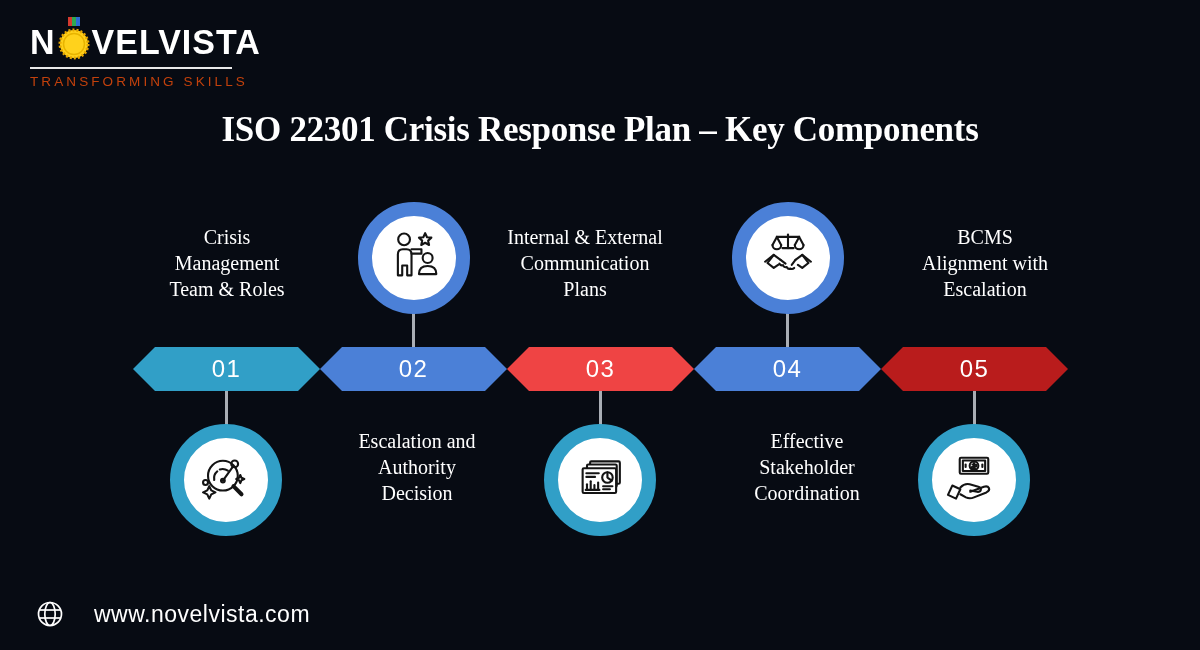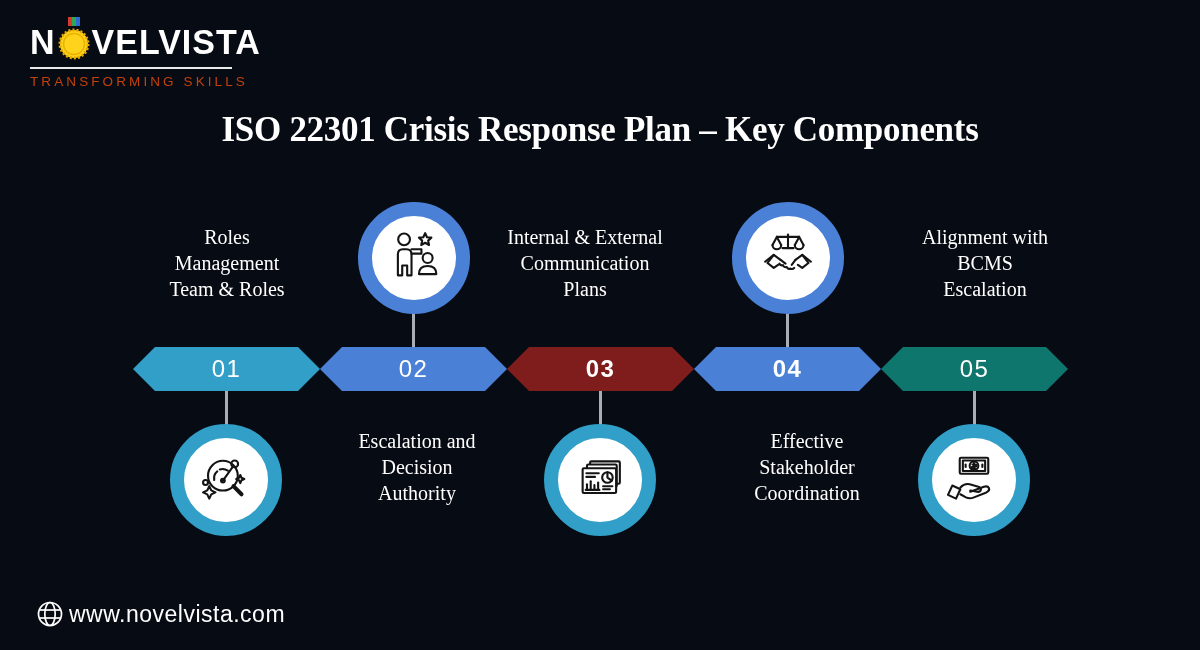--- a/index.html
+++ b/index.html
@@ -39,21 +39,21 @@
   .circle.top{top:202px}.circle.bottom{top:424px}
   .c1{left:170px}.c2{left:358px}.c3{left:544px}.c4{left:732px}.c5{left:918px}
 
   .label{position:absolute;width:230px;text-align:center;color:#FFFFFF;
          font-family:"Liberation Serif",serif;font-size:20px;line-height:26px;z-index:2;}
   .label span{display:block;}
   .label-top{top:224px}.label-bottom{top:428px}
   .l1{left:112px}.l2{left:302px}.l3{left:470px}.l4{left:692px}.l5{left:870px}
 
   
-  .footer{position:absolute;left:36px;top:600px;display:flex;align-items:center;gap:5px;}
+  .footer{position:absolute;left:36px;top:600px;display:flex;align-items:center;gap:30px;}
   .website{color:#FFFFFF;font-size:23px;letter-spacing:0.5px;}
 
   .icon-art{stroke:#141414;fill:none;stroke-width:3.4;stroke-linecap:round;stroke-linejoin:round;}
 </style>
 </head>
 <body>
 
 <div class="canvas">
 
   <header class="logo">
@@ -70,21 +70,21 @@
       </span>
       <span class="logo-letter">VELVISTA</span>
     </div>
     <div class="logo-line"></div>
     <div class="tagline">TRANSFORMING SKILLS</div>
   </header>
 
   <h1 class="title">ISO 22301 Crisis Response Plan – Key Components</h1>
 
   <div class="label label-top l1">
-    <span>Roles</span>
+    <span>Crisis</span>
     <span>Management</span>
     <span>Team &amp; Roles</span>
   </div>
   <div class="arrow a1" style="background: rgb(49, 159, 199);">
     <span class="num">01</span>
   </div>
   <div class="connector conn-bottom cn1"></div>
   <div class="circle bottom c1" style="border-color: rgb(49, 159, 199);">
     <svg class="icon-art" width="62" height="62" viewBox="0 0 100 100">
       <circle cx="45" cy="43" r="24"></circle>
@@ -109,30 +109,30 @@
       <circle cx="72" cy="50" r="8"></circle>
       <path d="M58 76 q0 -13 14 -13 t14 13 z"></path>
     </svg>
   </div>
   <div class="connector conn-top cn2"></div>
   <div class="arrow a2" style="background: rgb(75, 128, 215);">
     <span class="num">02</span>
   </div>
   <div class="label label-bottom l2">
     <span>Escalation and</span>
+    <span>Authority</span>
     <span>Decision</span>
-    <span>Authority</span>
   </div>
 
   <div class="label label-top l3">
     <span>Internal &amp; External</span>
     <span>Communication</span>
     <span>Plans</span>
   </div>
-  <div class="arrow a3" style="background: #7f1d1d; font-weight: bold;">
+  <div class="arrow a3" style="background: #ef4444;">
     <span class="num">03</span>
   </div>
   <div class="connector conn-bottom cn3"></div>
   <div class="circle bottom c3" style="border-color: rgb(49, 159, 199);">
     <svg class="icon-art" width="62" height="62" viewBox="0 0 100 100">
       <rect x="34" y="20" width="48" height="36" rx="2"></rect>
       <rect x="29" y="25" width="48" height="36" rx="2" fill="#FFFFFF"></rect>
       <rect x="22" y="31" width="54" height="40" rx="2" fill="#FFFFFF"></rect>
       <line x1="28" y1="39" x2="48" y2="39"></line>
       <line x1="28" y1="45" x2="42" y2="45"></line>
@@ -159,35 +159,35 @@
       <line x1="41" y1="34" x2="59" y2="34"></line>
       <path d="M13 56 l14 -11 11 8"></path>
       <path d="M87 56 l-14 -11 -11 8"></path>
       <path d="M27 45 l-10 13 10 8 7 -5"></path>
       <path d="M73 45 l10 13 -10 8 -7 -5"></path>
       <path d="M38 53 l8 6 M62 53 l-6 8"></path>
       <path d="M36 59 q2.5 4 6 2.5 M42 62 q2.5 4 6 2.5 M48 65 q2.5 4 6 2 M54 67 q3 2 6 -1"></path>
     </svg>
   </div>
   <div class="connector conn-top cn4"></div>
-  <div class="arrow a4" style="background: rgb(75, 128, 215); font-weight: bold;">
+  <div class="arrow a4" style="background: rgb(75, 128, 215);">
     <span class="num">04</span>
   </div>
   <div class="label label-bottom l4">
     <span>Effective</span>
     <span>Stakeholder</span>
     <span>Coordination</span>
   </div>
 
   <div class="label label-top l5">
+    <span>BCMS</span>
     <span>Alignment with</span>
-    <span>BCMS</span>
     <span>Escalation</span>
   </div>
-  <div class="arrow a5" style="background: #0f766e;">
+  <div class="arrow a5" style="background: #b91c1c;">
     <span class="num">05</span>
   </div>
   <div class="connector conn-bottom cn5"></div>
   <div class="circle bottom c5" style="border-color: rgb(49, 159, 199);">
     <svg class="icon-art" width="62" height="62" viewBox="0 0 100 100">
       <rect x="27" y="14" width="46" height="26" rx="2"></rect>
       <rect x="32" y="18.5" width="36" height="17"></rect>
       <circle cx="50" cy="27" r="7"></circle>
       <path d="M50 22.5 v9 M47.5 25 h4.5 a1.8 1.8 0 0 1 0 3.6 h-4 a1.8 1.8 0 0 0 0 3.6 h4.5"></path>
       <line x1="36.5" y1="25" x2="36.5" y2="29"></line>

